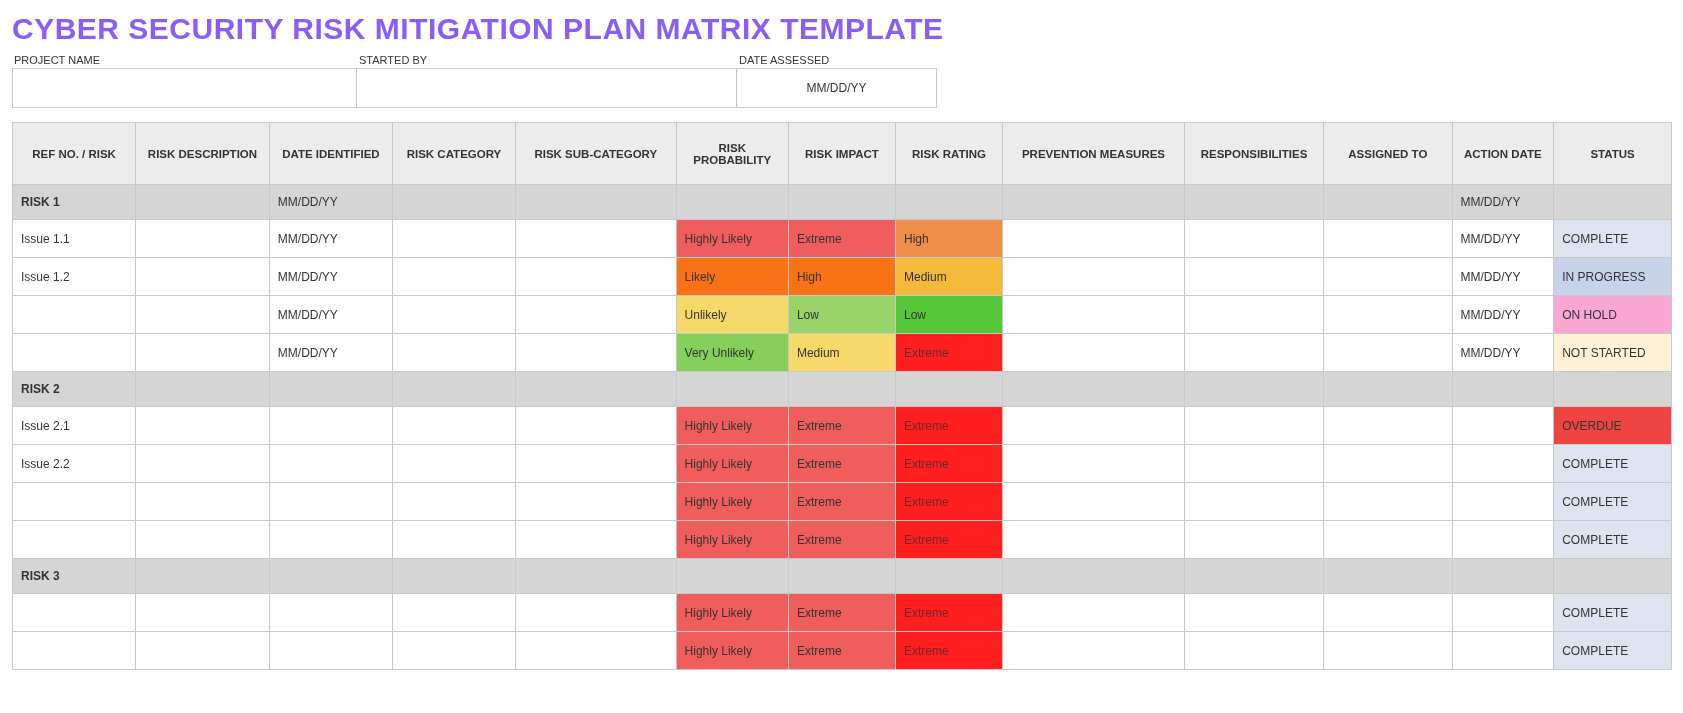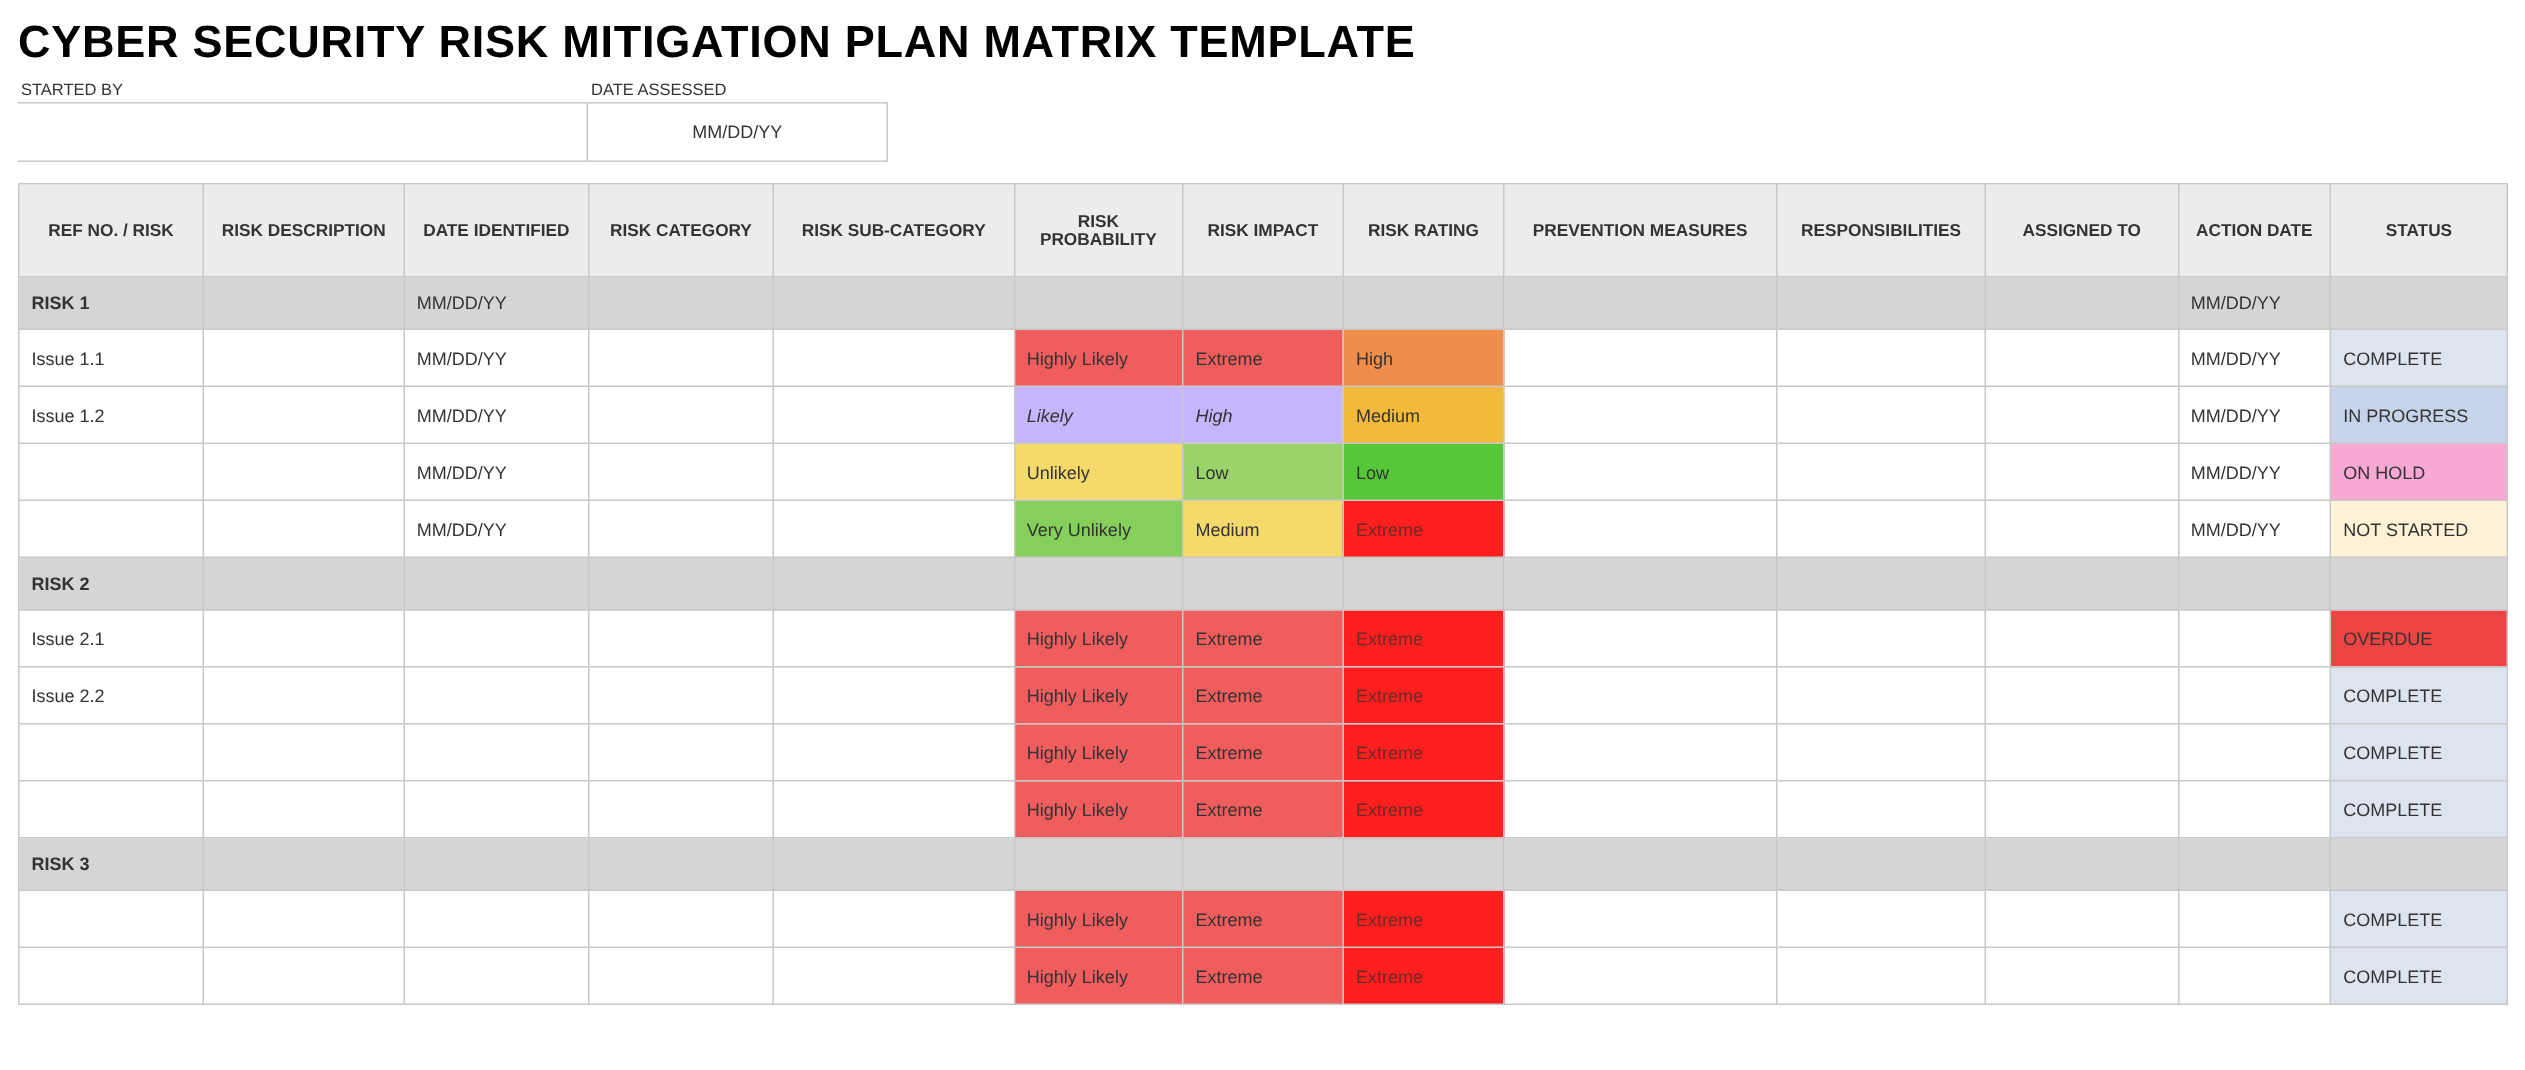--- a/index.html
+++ b/index.html
@@ -7,21 +7,21 @@
     margin: 0;
     padding: 12px;
     font-family: Arial, Helvetica, sans-serif;
     background: #fff;
     color: #333;
     width: 1683px;
   }
   .title {
     font-size: 30px;
     font-weight: 700;
-    color: #000000;
+    color: #8b5cf6;
     letter-spacing: 0.5px;
     margin-bottom: 8px;
   }
   .meta-row {
     display: flex;
     margin-bottom: 14px;
   }
   .meta-col {
     display: flex;
     flex-direction: column;
@@ -84,39 +84,43 @@
   col.c-status{ width: 110px; }
 
   td.center { text-align: center; }
   tr.group td { background: #d5d5d5; font-weight: 700; height: 35px; }
   tr.group td.group-blank { background: #d5d5d5; font-weight: 400; }
 
   
   .bg-red       { background: #f05d5d; }
   .bg-red-bright{ background: #ff1f1f; color: #6b2a2a; }
   .bg-orange    { background: #ef8d4b; }
-  .bg-orange2   { background: #c4b5fd; font-style: italic; }
+  .bg-orange2   { background: #f97316; }
   .bg-amber     { background: #f2b93b; }
   .bg-yellow    { background: #f6d96b; }
   .bg-green     { background: #99d36a; }
   .bg-green2    { background: #85cf5a; }
   .bg-green-bright { background: #55c83a; }
 
   .st-complete   { background: #dde4f0; text-align: center; }
   .st-inprogress { background: #c6d3e8; text-align: center; }
   .st-onhold     { background: #f9a8d4; text-align: center; }
   .st-notstarted { background: #fdf2d5; text-align: center; }
   .st-overdue    { background: #ef4444; text-align: center; }
 </style>
 </head>
 <body>
 
 <div class="title">CYBER SECURITY RISK MITIGATION PLAN MATRIX TEMPLATE</div>
 
 <div class="meta-row">
+  <div class="meta-col project">
+    <div class="meta-label">PROJECT NAME</div>
+    <div class="meta-input"></div>
+  </div>
   <div class="meta-col created">
     <div class="meta-label">STARTED BY</div>
     <div class="meta-input"></div>
   </div>
   <div class="meta-col date">
     <div class="meta-label">DATE ASSESSED</div>
     <div class="meta-input">MM/DD/YY</div>
   </div>
 </div>
 

